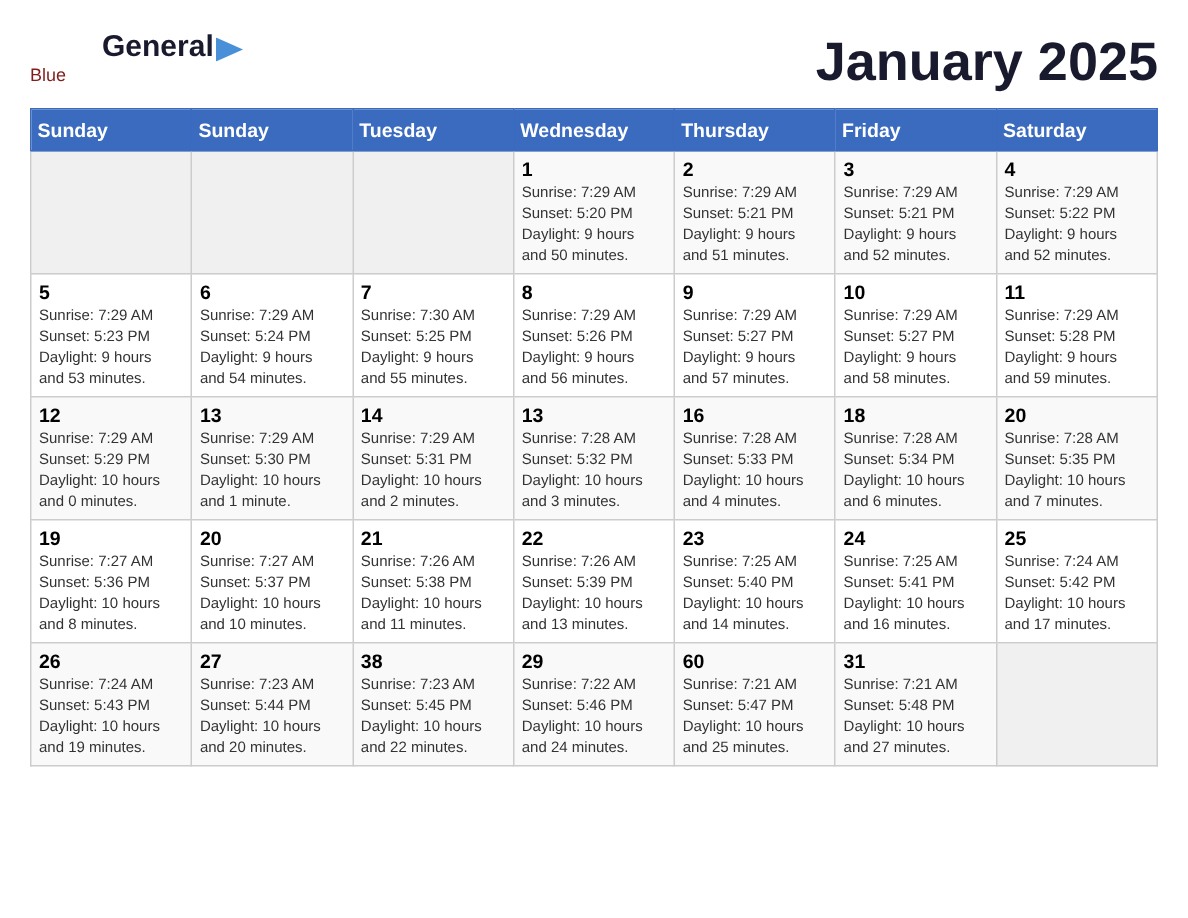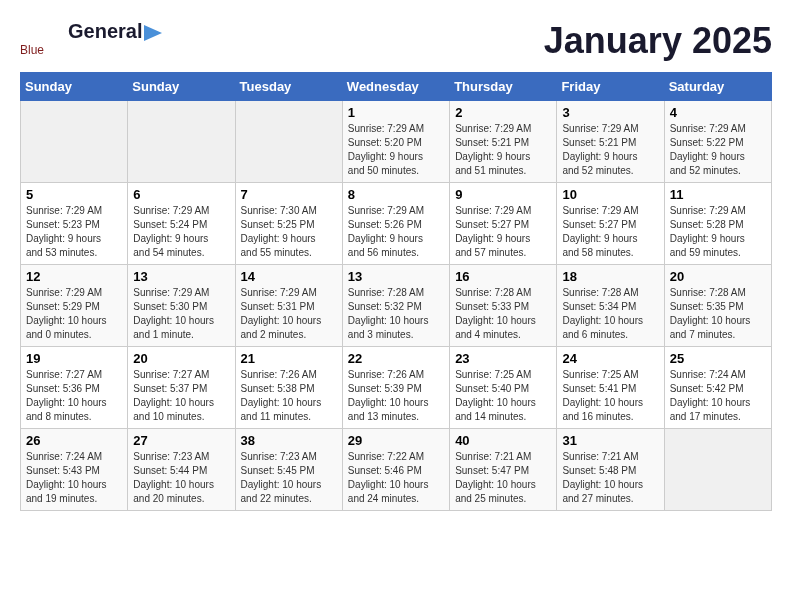--- a/index.html
+++ b/index.html
@@ -244,21 +244,21 @@
         </td>
         <td>
           <span class="day-number">38</span>
           <div class="day-info">Sunrise: 7:23 AM<br>Sunset: 5:45 PM<br>Daylight: 10 hours<br>and 22 minutes.</div>
         </td>
         <td>
           <span class="day-number">29</span>
           <div class="day-info">Sunrise: 7:22 AM<br>Sunset: 5:46 PM<br>Daylight: 10 hours<br>and 24 minutes.</div>
         </td>
         <td>
-          <span class="day-number">40</span>
+          <span class="day-number">60</span>
           <div class="day-info">Sunrise: 7:21 AM<br>Sunset: 5:47 PM<br>Daylight: 10 hours<br>and 25 minutes.</div>
         </td>
         <td>
           <span class="day-number">31</span>
           <div class="day-info">Sunrise: 7:21 AM<br>Sunset: 5:48 PM<br>Daylight: 10 hours<br>and 27 minutes.</div>
         </td>
         <td class="empty-cell"></td>
       </tr>
     </tbody>
 </table>

